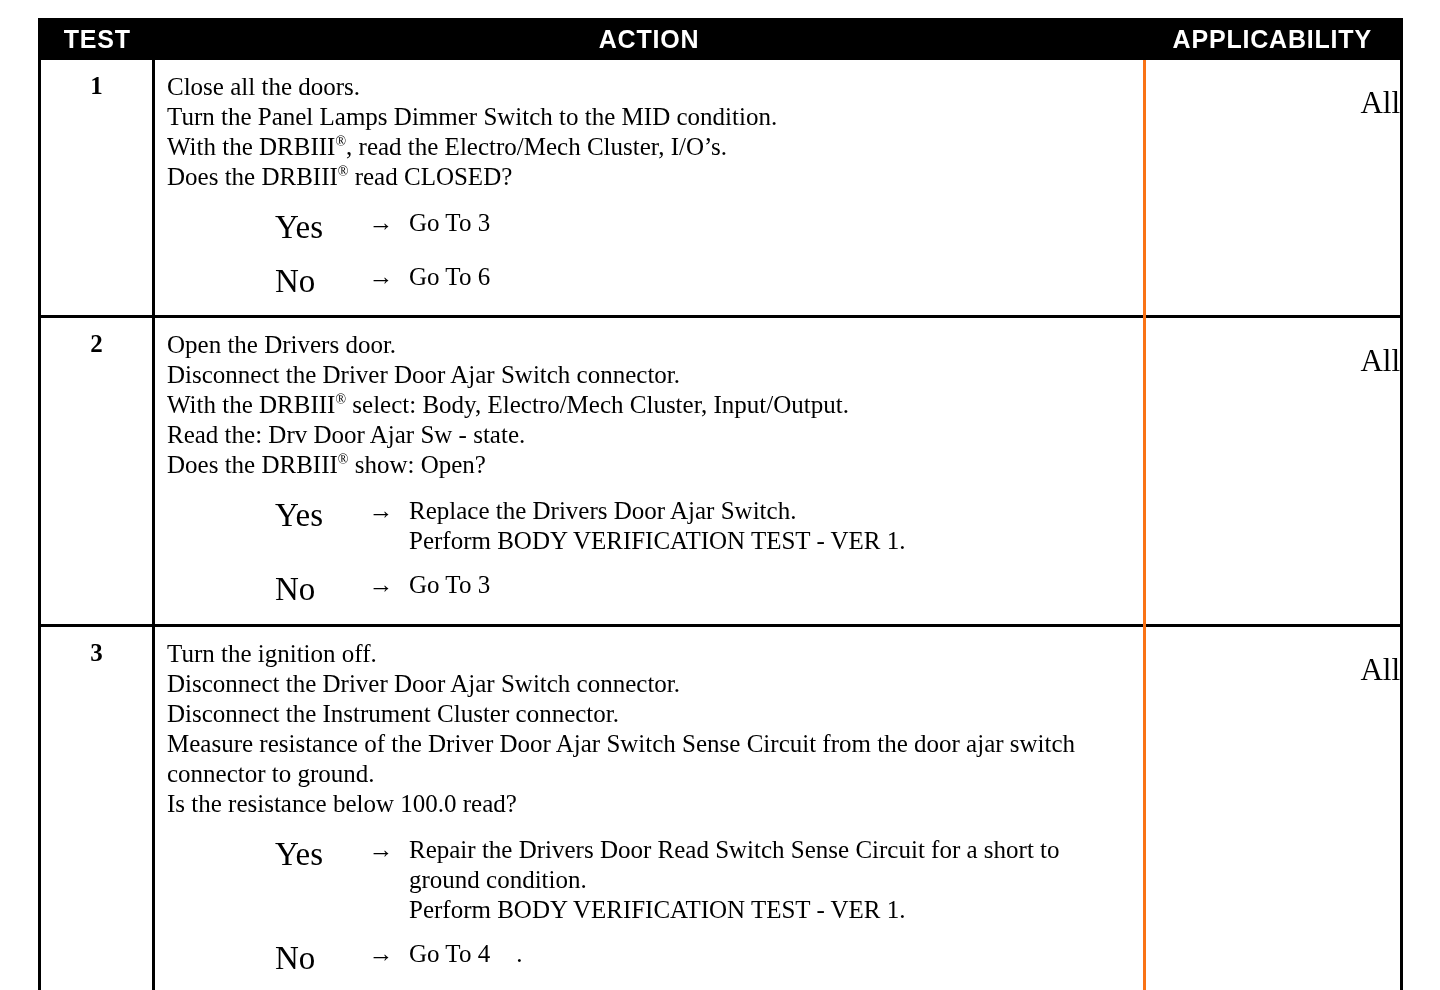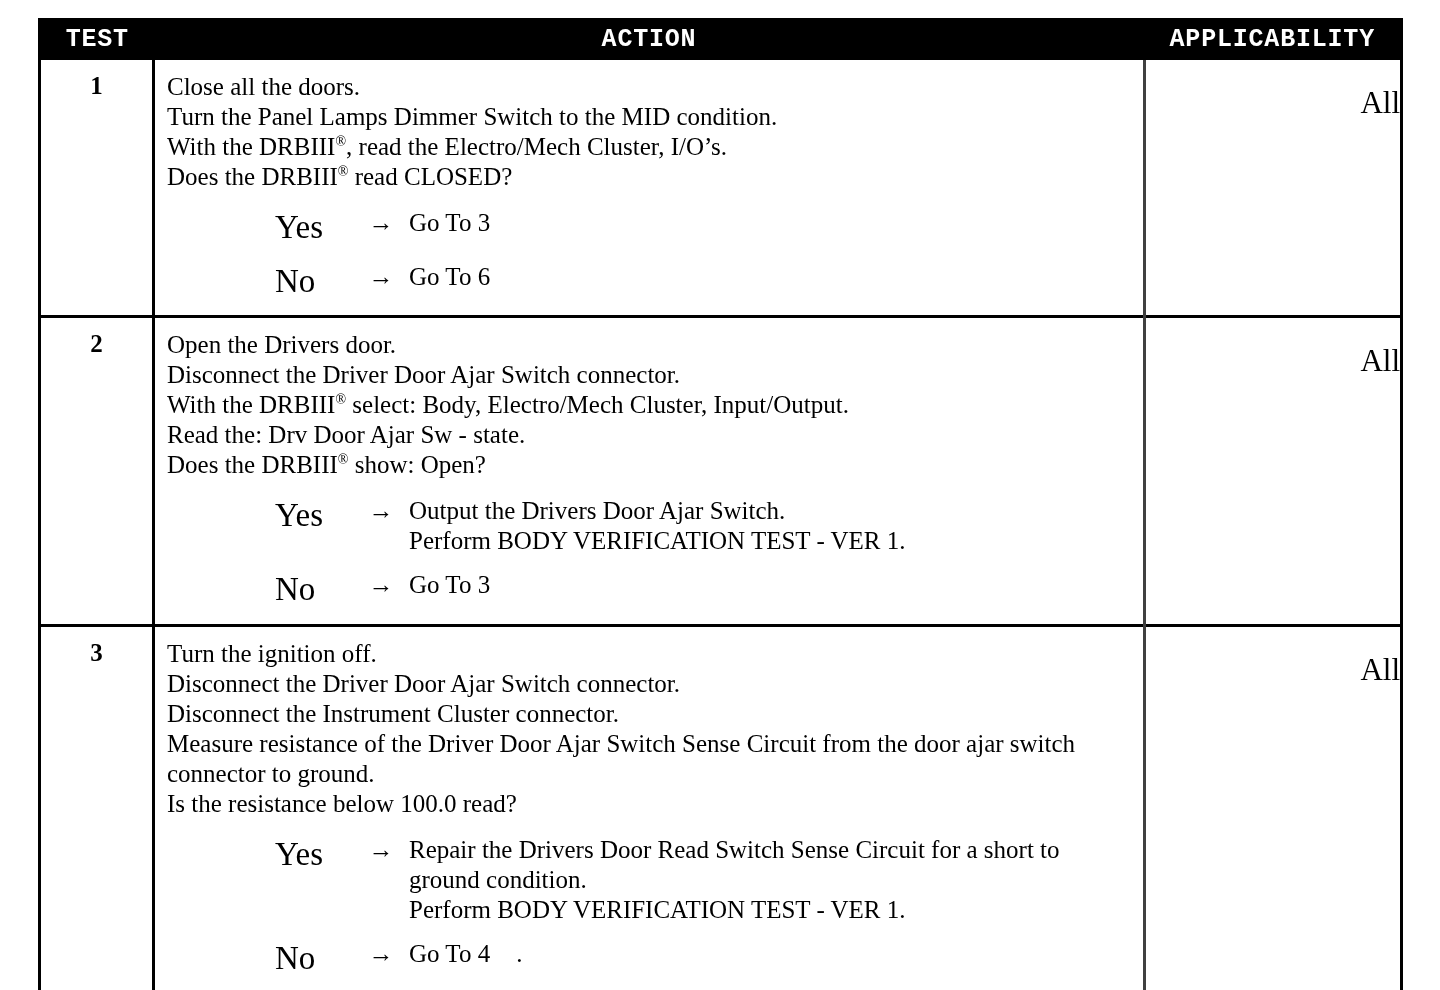--- a/index.html
+++ b/index.html
@@ -30,21 +30,21 @@
     border: 3px solid #000;
   }
 
   table.diag col.c-test { width: 114px; }
   table.diag col.c-action { width: 991px; }
   table.diag col.c-appl { width: 257px; }
 
   thead th {
     background: #000000;
     color: #ffffff;
-    font-family: Liberation Mono, monospace;
+    font-family: Liberation Sans, sans-serif;
     font-weight: bold;
     font-size: 25px;
     letter-spacing: 0.8px;
     padding: 6px 0 8px 0;
     border: none;
     font-variant: small-caps;
     text-align: center;
     line-height: 1.0;
   }
 
@@ -59,21 +59,21 @@
   td.test-cell {
     text-align: center;
     font-size: 25px;
     font-weight: bold;
     padding-top: 12px;
     border-right: 3px solid #000;
   }
 
   td.action-cell {
     padding: 12px 10px 14px 12px;
-    border-right: 3px solid #404040;
+    border-right: 3px solid #f97316;
   }
 
   td.appl-cell {
     text-align: right;
     font-size: 31px;
     padding-top: 25px;
   }
 
   .step-line {
     font-size: 25px;
@@ -178,21 +178,21 @@
           <div class="step-line">Open the Drivers door.</div>
           <div class="step-line">Disconnect the Driver Door Ajar Switch connector.</div>
           <div class="step-line">With the DRBIII<sup class="reg">®</sup> select: Body, Electro/Mech Cluster, Input/Output.</div>
           <div class="step-line">Read the: Drv Door Ajar Sw - state.</div>
           <div class="step-line">Does the DRBIII<sup class="reg">®</sup> show: Open?</div>
           <div class="answers">
             <div class="answer-row">
               <div class="ans-label">Yes</div>
               <div class="ans-arrow">→</div>
               <div class="ans-result">
-                <span class="rline">Output the Drivers Door Ajar Switch.</span>
+                <span class="rline">Replace the Drivers Door Ajar Switch.</span>
                 <span class="rline">Perform BODY VERIFICATION TEST - VER 1.</span>
               </div>
             </div>
             <div class="answer-row">
               <div class="ans-label">No</div>
               <div class="ans-arrow">→</div>
               <div class="ans-result">
                 <span class="rline">Go To   3</span>
               </div>
             </div>

